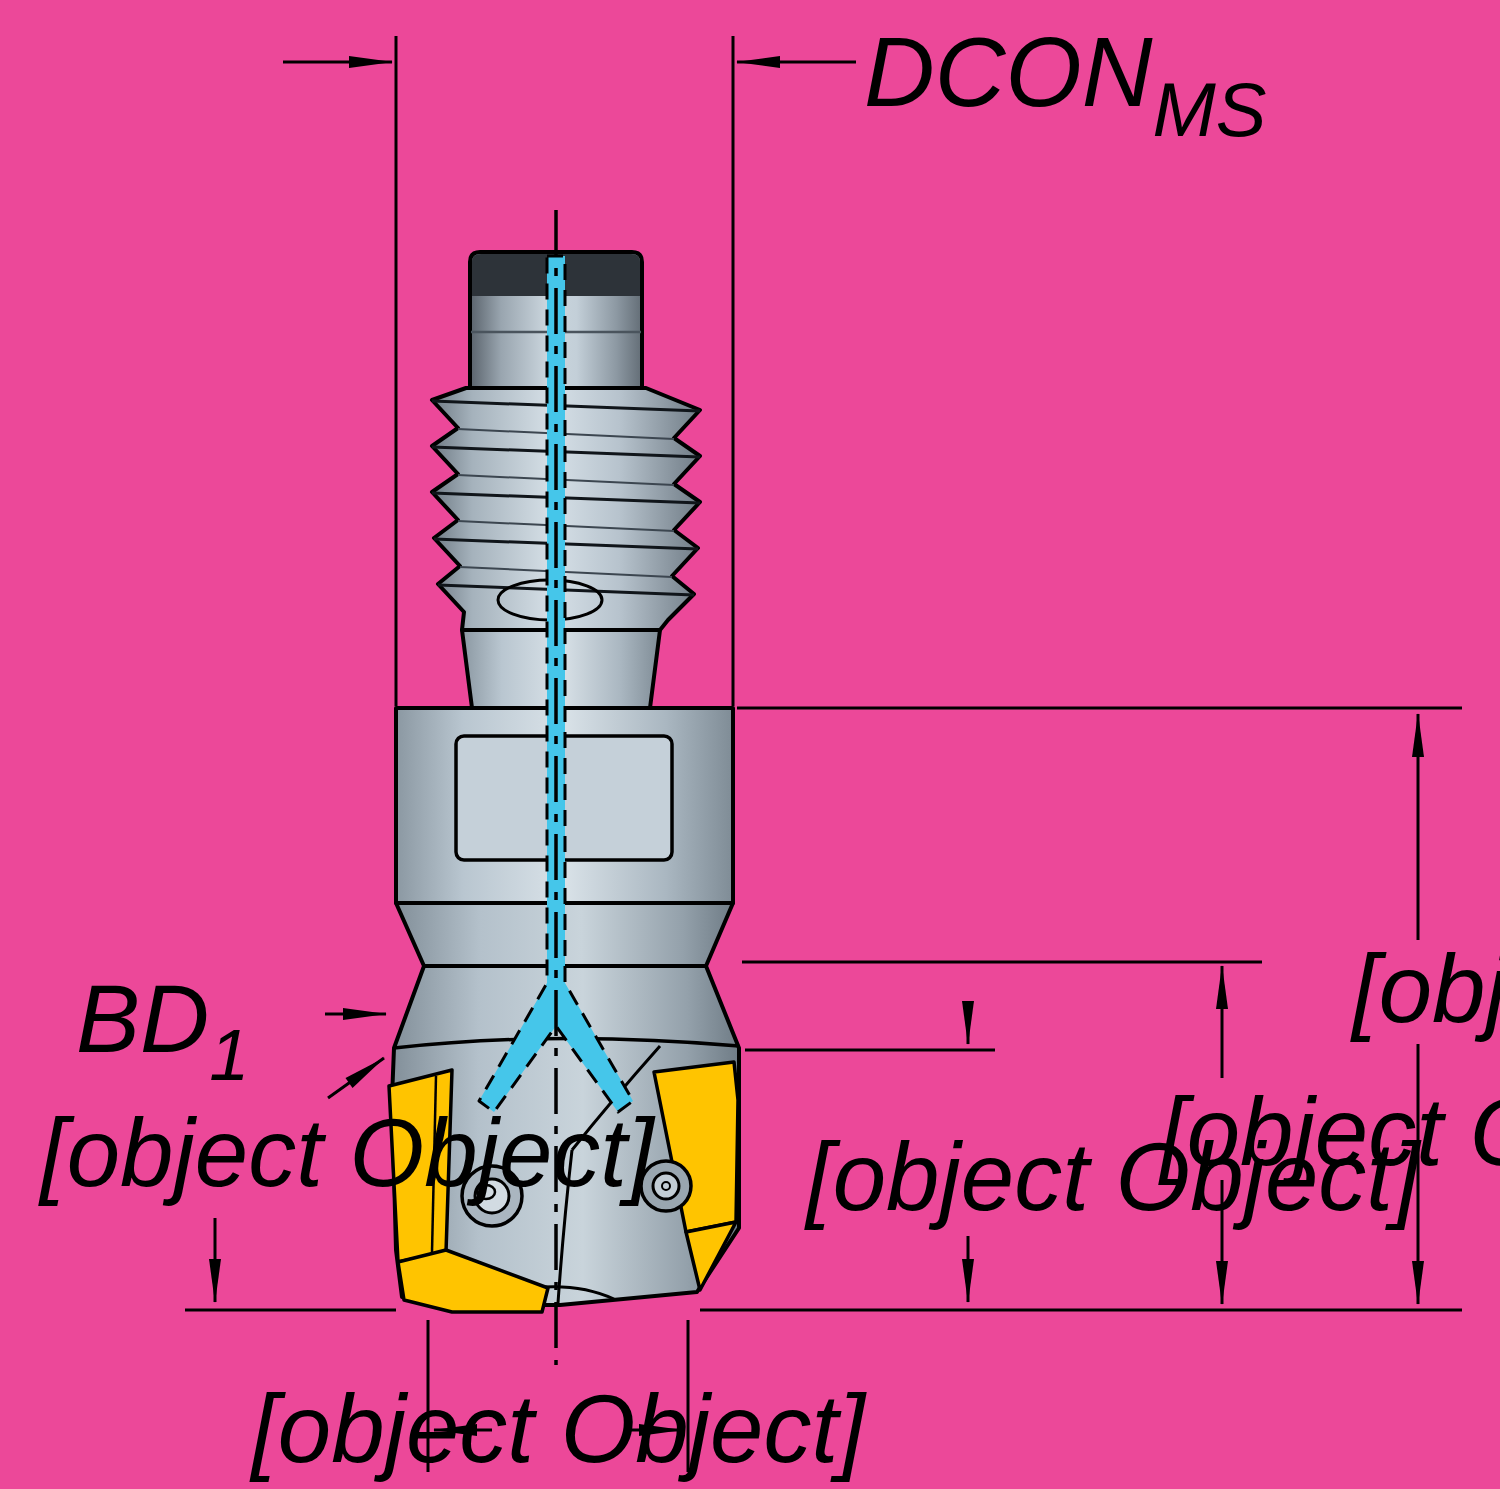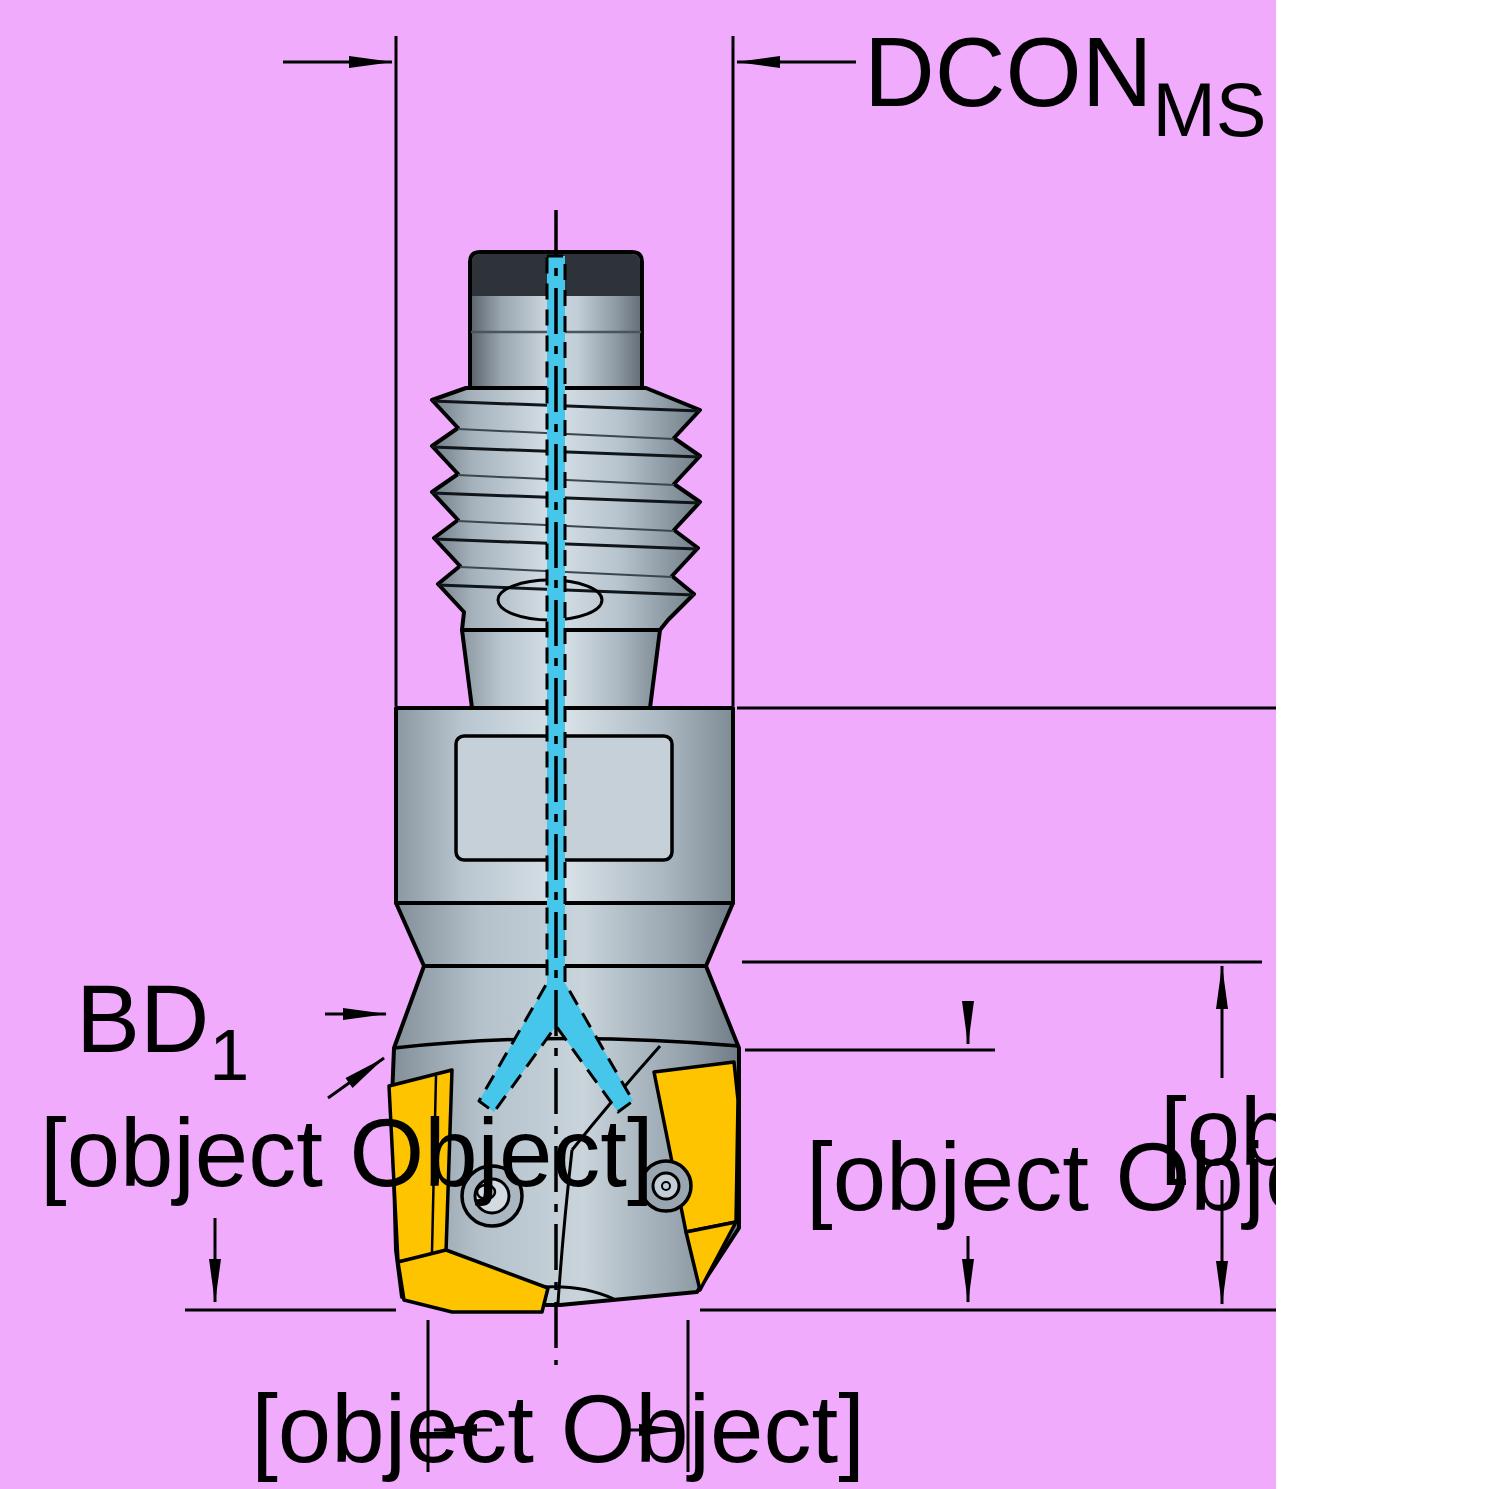--- a/index.html
+++ b/index.html
@@ -1,16 +1,16 @@
 <!DOCTYPE html>
 <html><head>
 <meta charset="utf-8">
 <style>
   html,body{margin:0;padding:0;background:#ffffff;}
-  .stage{width:1276px;height:1489px;position:relative;background:#f0abfc;overflow:hidden;}
+  .stage{width:1500px;height:1489px;position:relative;background:#ec4899;overflow:hidden;font-style:italic;}
   svg{display:block;}
   text{font-family:"Liberation Sans", sans-serif;fill:#000;}
   .dim-label{font-size:96px;}
   .dim-sub{font-size:72px;}
   .dcon-label{font-size:98px;}
   .dcon-sub{font-size:76px;}
   .dimline{stroke:#000;stroke-width:3;fill:none;}
   .extline{stroke:#000;stroke-width:3;fill:none;}
   .outline{stroke:#000;stroke-width:4;stroke-linejoin:round;}
   .detail{stroke:#000;fill:none;}

